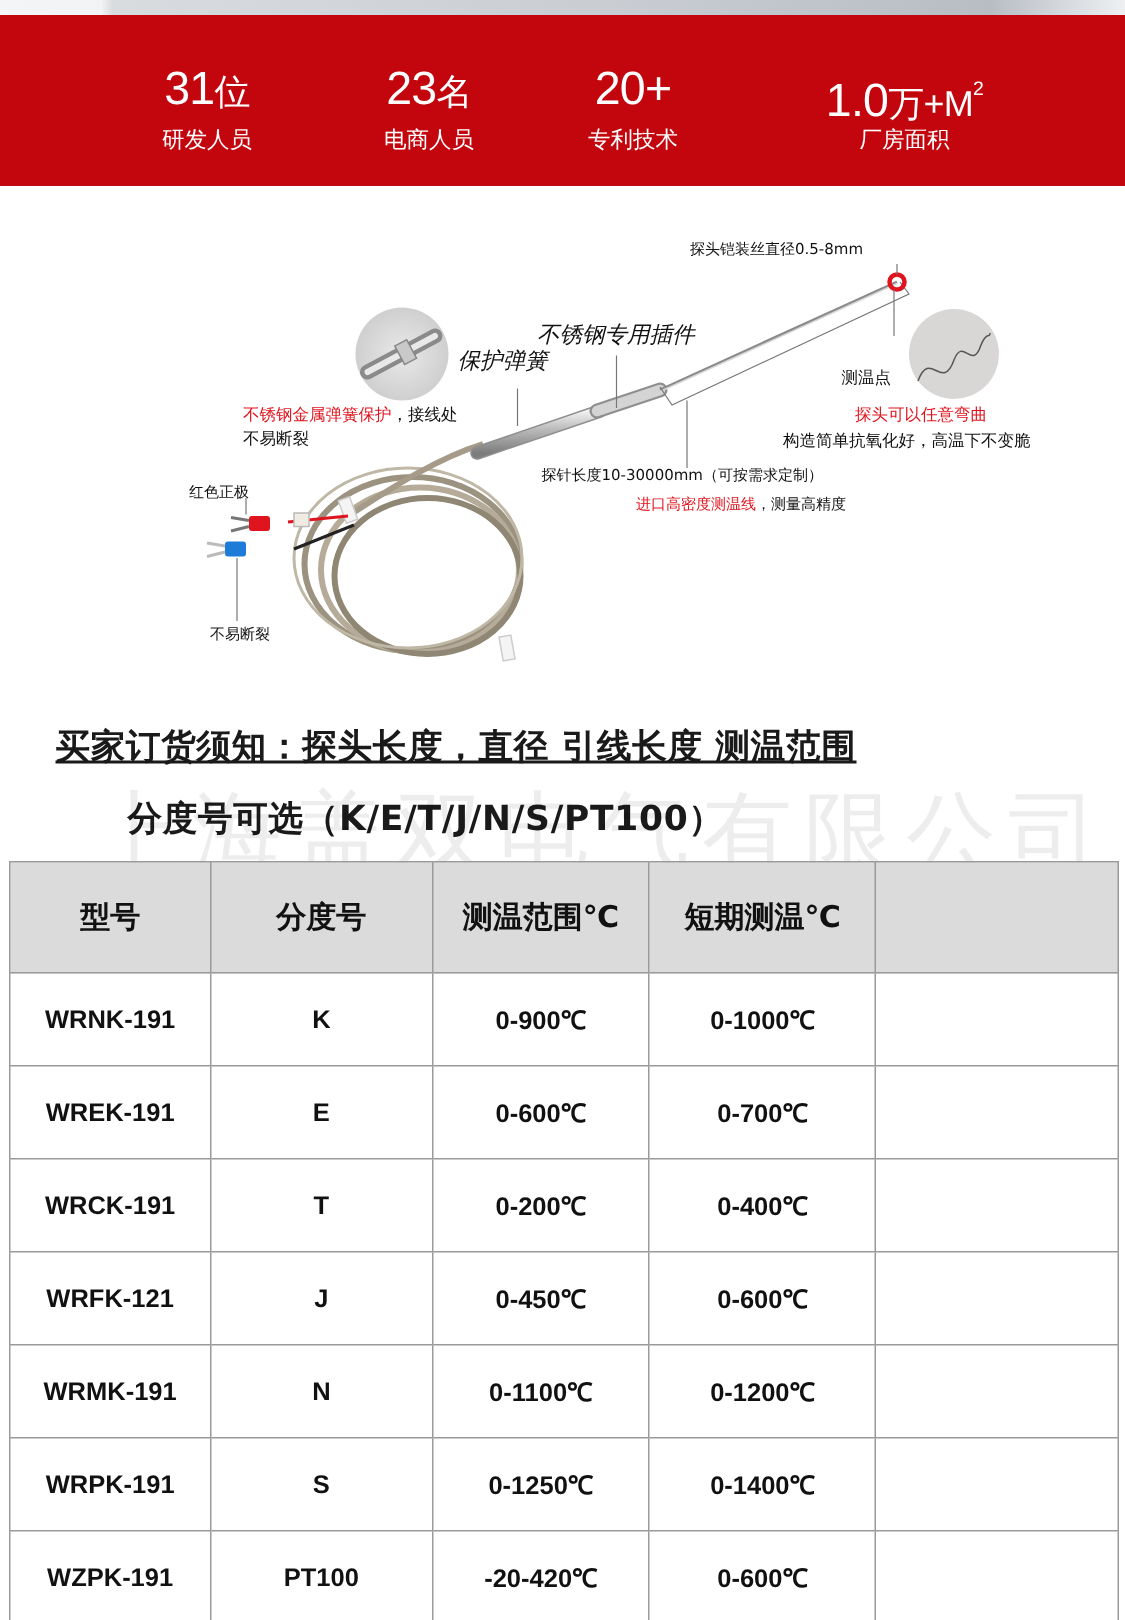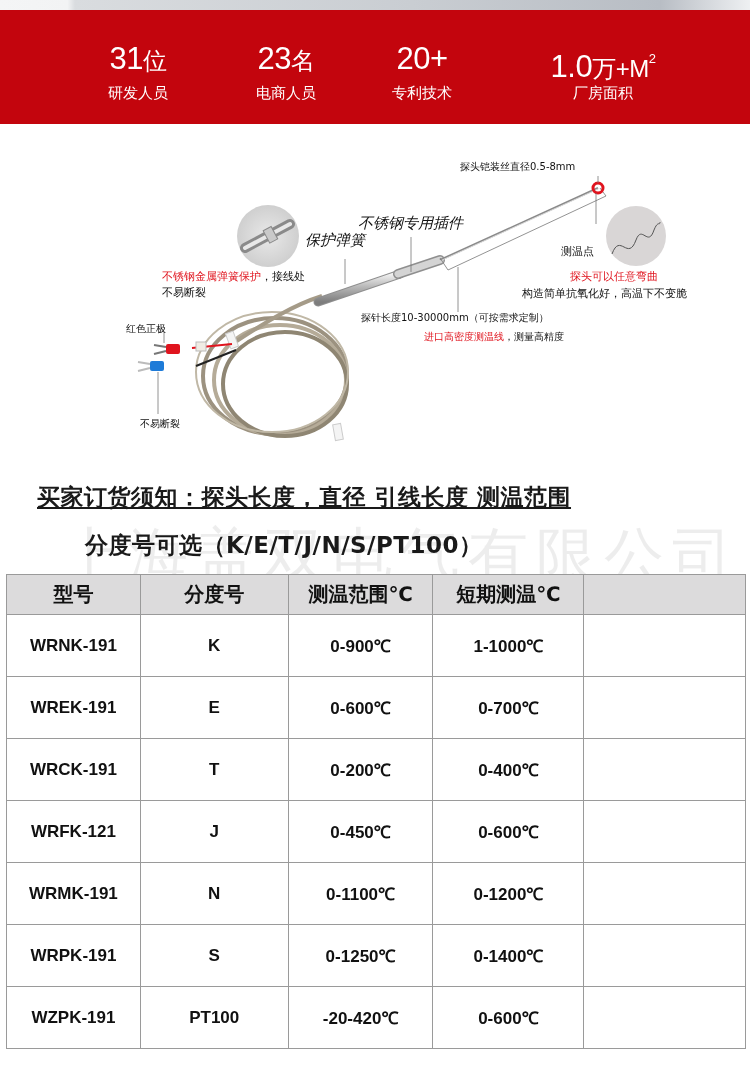--- a/index.html
+++ b/index.html
@@ -37,21 +37,21 @@
     font-family: "DejaVu Serif", serif; pointer-events: none;
   }
 
   table.spec {
     position: absolute; left: 6px; top: 574px; width: 740px; border-collapse: collapse;
     font-family: "Liberation Sans", sans-serif;
   }
   table.spec th, table.spec td {
     border: 1px solid #9a9a9a; text-align: center; color: #111; padding: 0;
   }
-  table.spec th { background: #dcdbdc; height: 40px; font-size: 20px; font-weight: bold; font-family: "DejaVu Sans", sans-serif; }
+  table.spec th { background: #dcdbdc; height: 74px; font-size: 20px; font-weight: bold; font-family: "DejaVu Sans", sans-serif; }
   table.spec td { height: 62px; font-size: 17px; font-weight: bold; }
   table.spec col.c1 { width: 134px; }
   table.spec col.c2 { width: 148px; }
   table.spec col.c3 { width: 145px; }
   table.spec col.c4 { width: 151px; }
   table.spec col.c5 { width: 162px; }
 </style>
 </head>
 <body>
 
@@ -172,21 +172,21 @@
       <th>测温范围℃</th>
       <th>短期测温℃</th>
       <th></th>
     </tr>
   </thead>
   <tbody>
     <tr>
       <td>WRNK-191</td>
       <td>K</td>
       <td>0-900℃</td>
-      <td>1-1000℃</td>
+      <td>0-1000℃</td>
       <td></td>
     </tr>
     <tr>
       <td>WREK-191</td>
       <td>E</td>
       <td>0-600℃</td>
       <td>0-700℃</td>
       <td></td>
     </tr>
     <tr>

